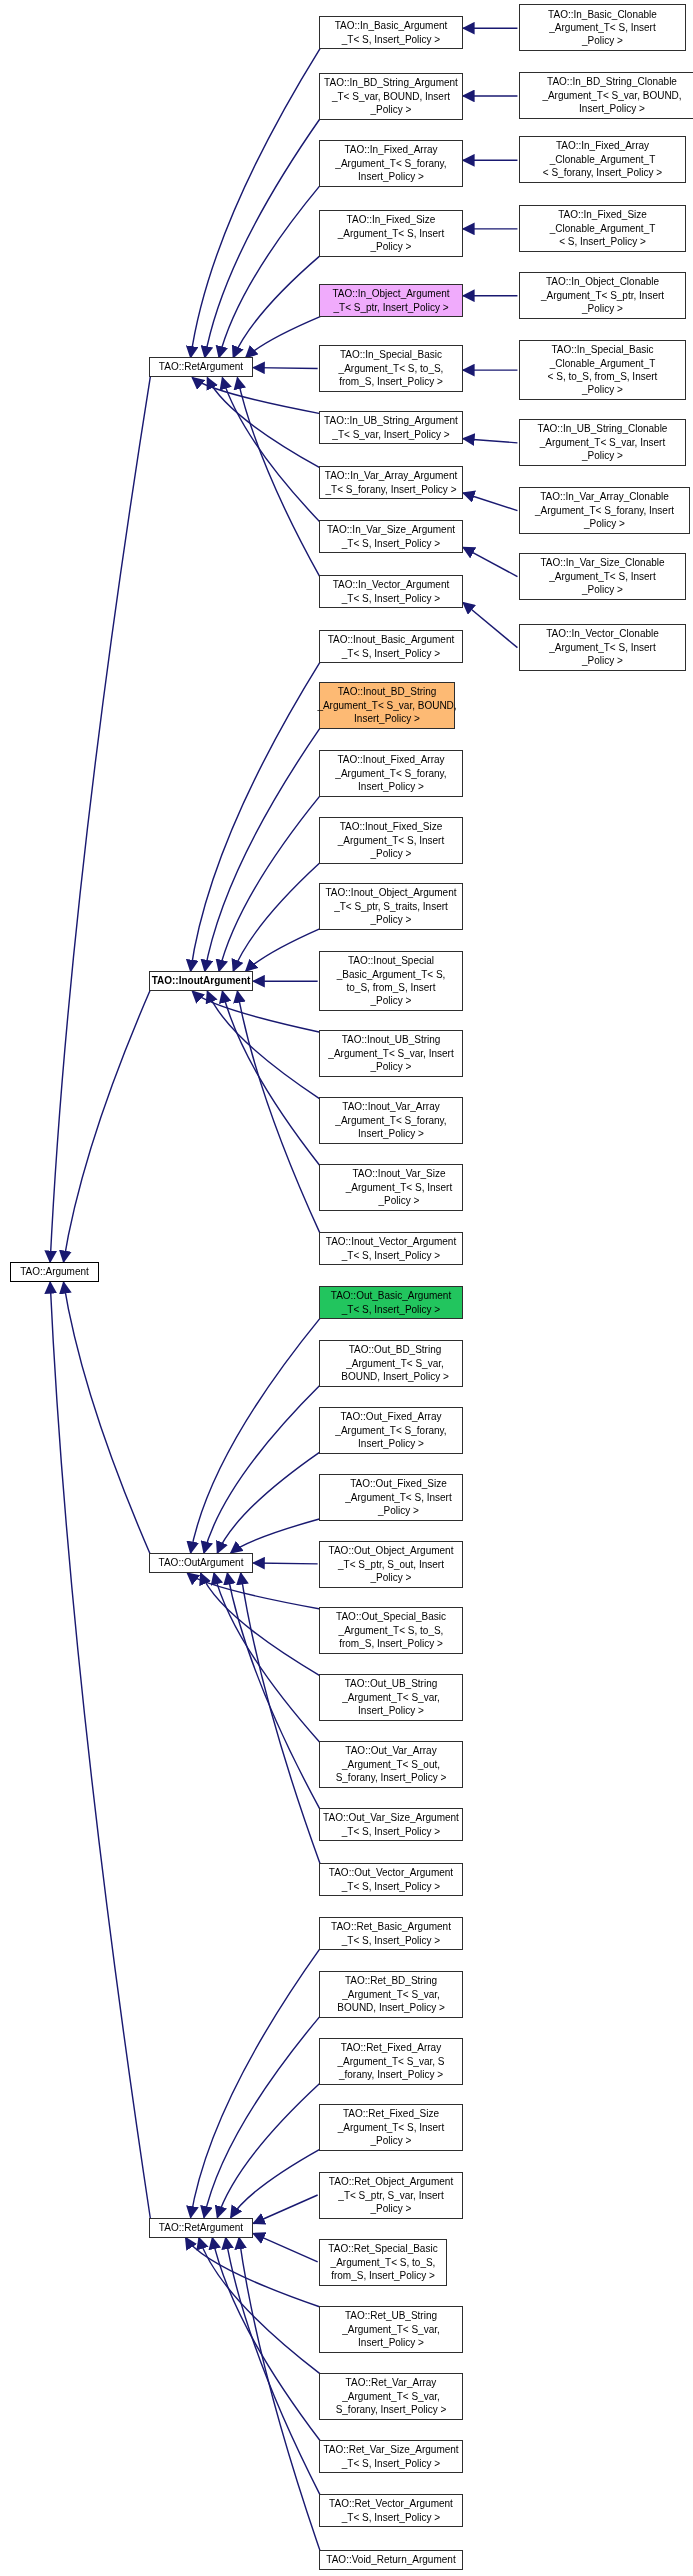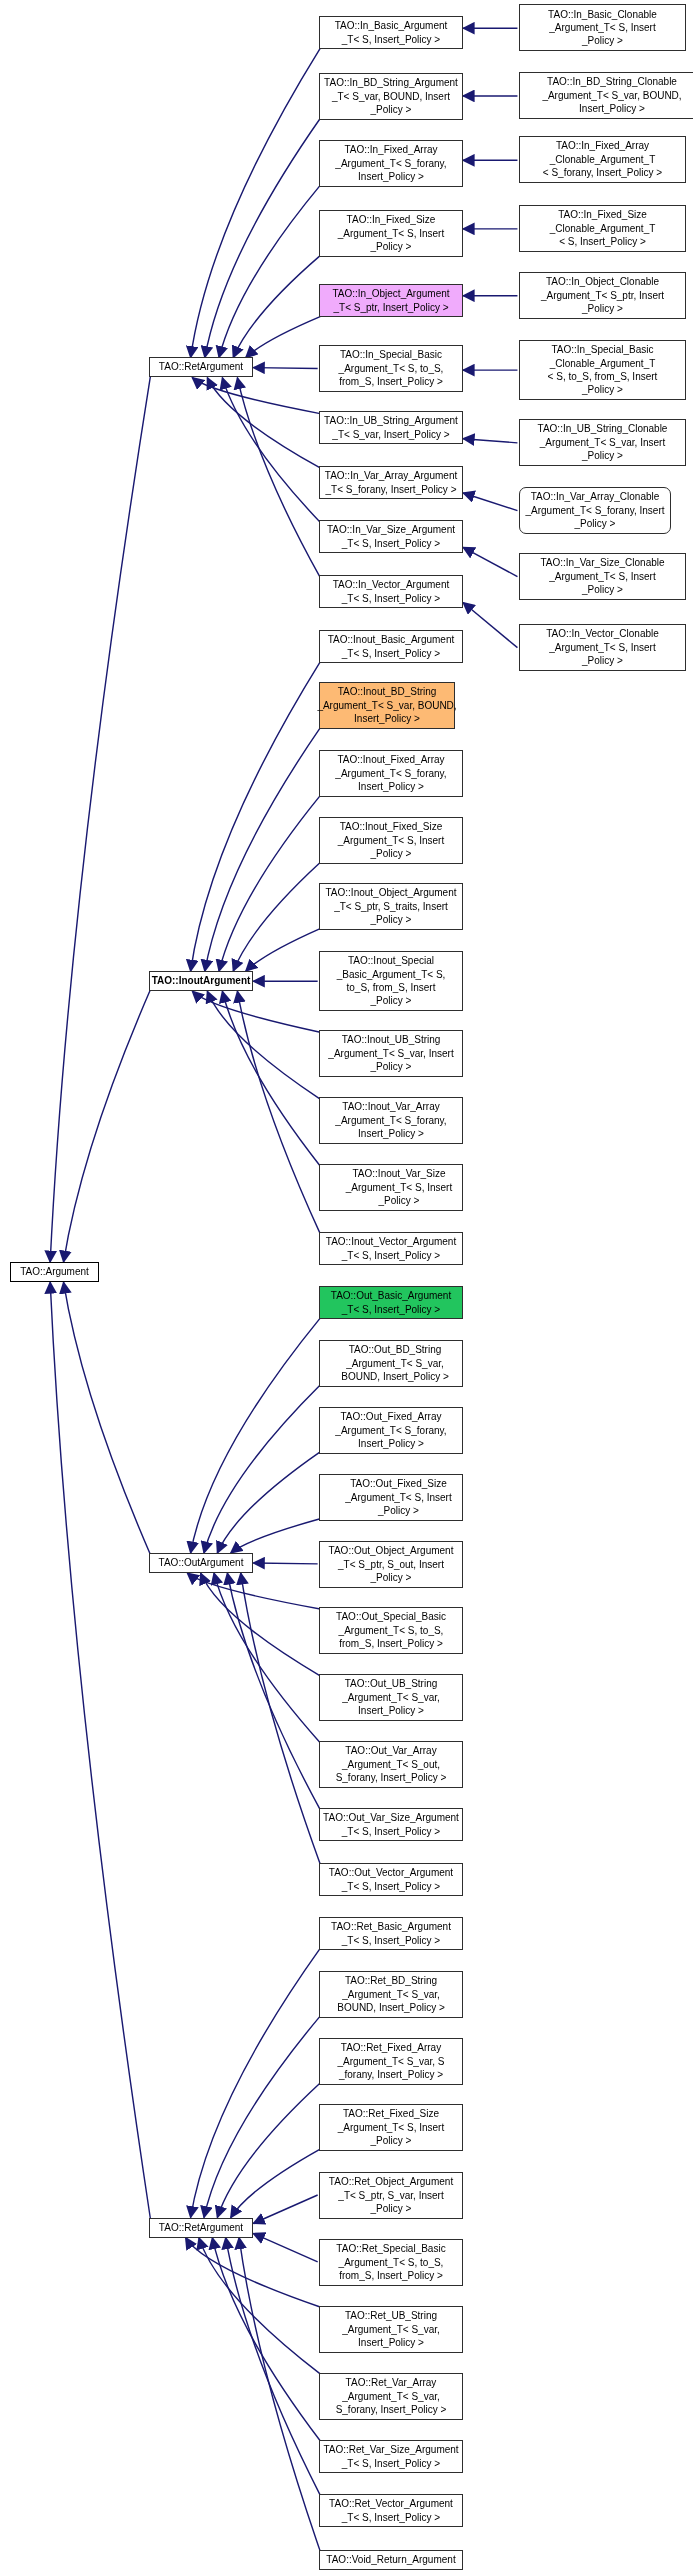--- a/index.html
+++ b/index.html
@@ -192,21 +192,21 @@
 BOUND, Insert_Policy &gt;</div>
     <div class="node" style="left: 319px; top: 2038px; width: 144px; height: 47px; border-color: rgb(46, 46, 46); background: rgb(255, 255, 255); color: rgb(0, 0, 0);">TAO::Ret_Fixed_Array
 _Argument_T&lt; S_var, S
 _forany, Insert_Policy &gt;</div>
     <div class="node" style="left: 319px; top: 2104px; width: 144px; height: 47px; border-color: rgb(46, 46, 46); background: rgb(255, 255, 255); color: rgb(0, 0, 0);">TAO::Ret_Fixed_Size
 _Argument_T&lt; S, Insert
 _Policy &gt;</div>
     <div class="node" style="left: 319px; top: 2172px; width: 144px; height: 47px; border-color: rgb(46, 46, 46); background: rgb(255, 255, 255); color: rgb(0, 0, 0);">TAO::Ret_Object_Argument
 _T&lt; S_ptr, S_var, Insert
 _Policy &gt;</div>
-    <div class="node" style="left: 319px; top: 2239px; width: 144px; height: 47px; border-color: rgb(46, 46, 46); background: rgb(255, 255, 255); color: rgb(0, 0, 0);">TAO::Ret_Special_Basic
+    <div class="node" style="left: 319px; top: 2239px; width: 128px; height: 47px; border-color: rgb(46, 46, 46); background: rgb(255, 255, 255); color: rgb(0, 0, 0);">TAO::Ret_Special_Basic
 _Argument_T&lt; S, to_S,
 from_S, Insert_Policy &gt;</div>
     <div class="node" style="left: 319px; top: 2306px; width: 144px; height: 47px; border-color: rgb(46, 46, 46); background: rgb(255, 255, 255); color: rgb(0, 0, 0);">TAO::Ret_UB_String
 _Argument_T&lt; S_var,
 Insert_Policy &gt;</div>
     <div class="node" style="left: 319px; top: 2373px; width: 144px; height: 47px; border-color: rgb(46, 46, 46); background: rgb(255, 255, 255); color: rgb(0, 0, 0);">TAO::Ret_Var_Array
 _Argument_T&lt; S_var,
 S_forany, Insert_Policy &gt;</div>
     <div class="node" style="left: 319px; top: 2440px; width: 144px; height: 33px; border-color: rgb(46, 46, 46); background: rgb(255, 255, 255); color: rgb(0, 0, 0);">TAO::Ret_Var_Size_Argument
 _T&lt; S, Insert_Policy &gt;</div>
@@ -228,21 +228,21 @@
     <div class="node" style="left: 519px; top: 272px; width: 167px; height: 47px; border-color: rgb(46, 46, 46); background: rgb(255, 255, 255); color: rgb(0, 0, 0);">TAO::In_Object_Clonable
 _Argument_T&lt; S_ptr, Insert
 _Policy &gt;</div>
     <div class="node" style="left: 519px; top: 340px; width: 167px; height: 60px; border-color: rgb(46, 46, 46); background: rgb(255, 255, 255); color: rgb(0, 0, 0);">TAO::In_Special_Basic
 _Clonable_Argument_T
 &lt; S, to_S, from_S, Insert
 _Policy &gt;</div>
     <div class="node" style="left: 519px; top: 419px; width: 167px; height: 47px; border-color: rgb(46, 46, 46); background: rgb(255, 255, 255); color: rgb(0, 0, 0);">TAO::In_UB_String_Clonable
 _Argument_T&lt; S_var, Insert
 _Policy &gt;</div>
-    <div class="node" style="left: 519px; top: 487px; width: 152px; height: 47px; border-color: rgb(46, 46, 46); background: rgb(255, 255, 255); color: rgb(0, 0, 0); border-radius: 7px;">TAO::In_Var_Array_Clonable
+    <div class="node" style="left: 519px; top: 487px; width: 171px; height: 47px; border-color: rgb(46, 46, 46); background: rgb(255, 255, 255); color: rgb(0, 0, 0);">TAO::In_Var_Array_Clonable
 _Argument_T&lt; S_forany, Insert
 _Policy &gt;</div>
     <div class="node" style="left: 519px; top: 553px; width: 167px; height: 47px; border-color: rgb(46, 46, 46); background: rgb(255, 255, 255); color: rgb(0, 0, 0);">TAO::In_Var_Size_Clonable
 _Argument_T&lt; S, Insert
 _Policy &gt;</div>
     <div class="node" style="left: 519px; top: 624px; width: 167px; height: 47px; border-color: rgb(46, 46, 46); background: rgb(255, 255, 255); color: rgb(0, 0, 0);">TAO::In_Vector_Clonable
 _Argument_T&lt; S, Insert
 _Policy &gt;</div>
   </div>
 

